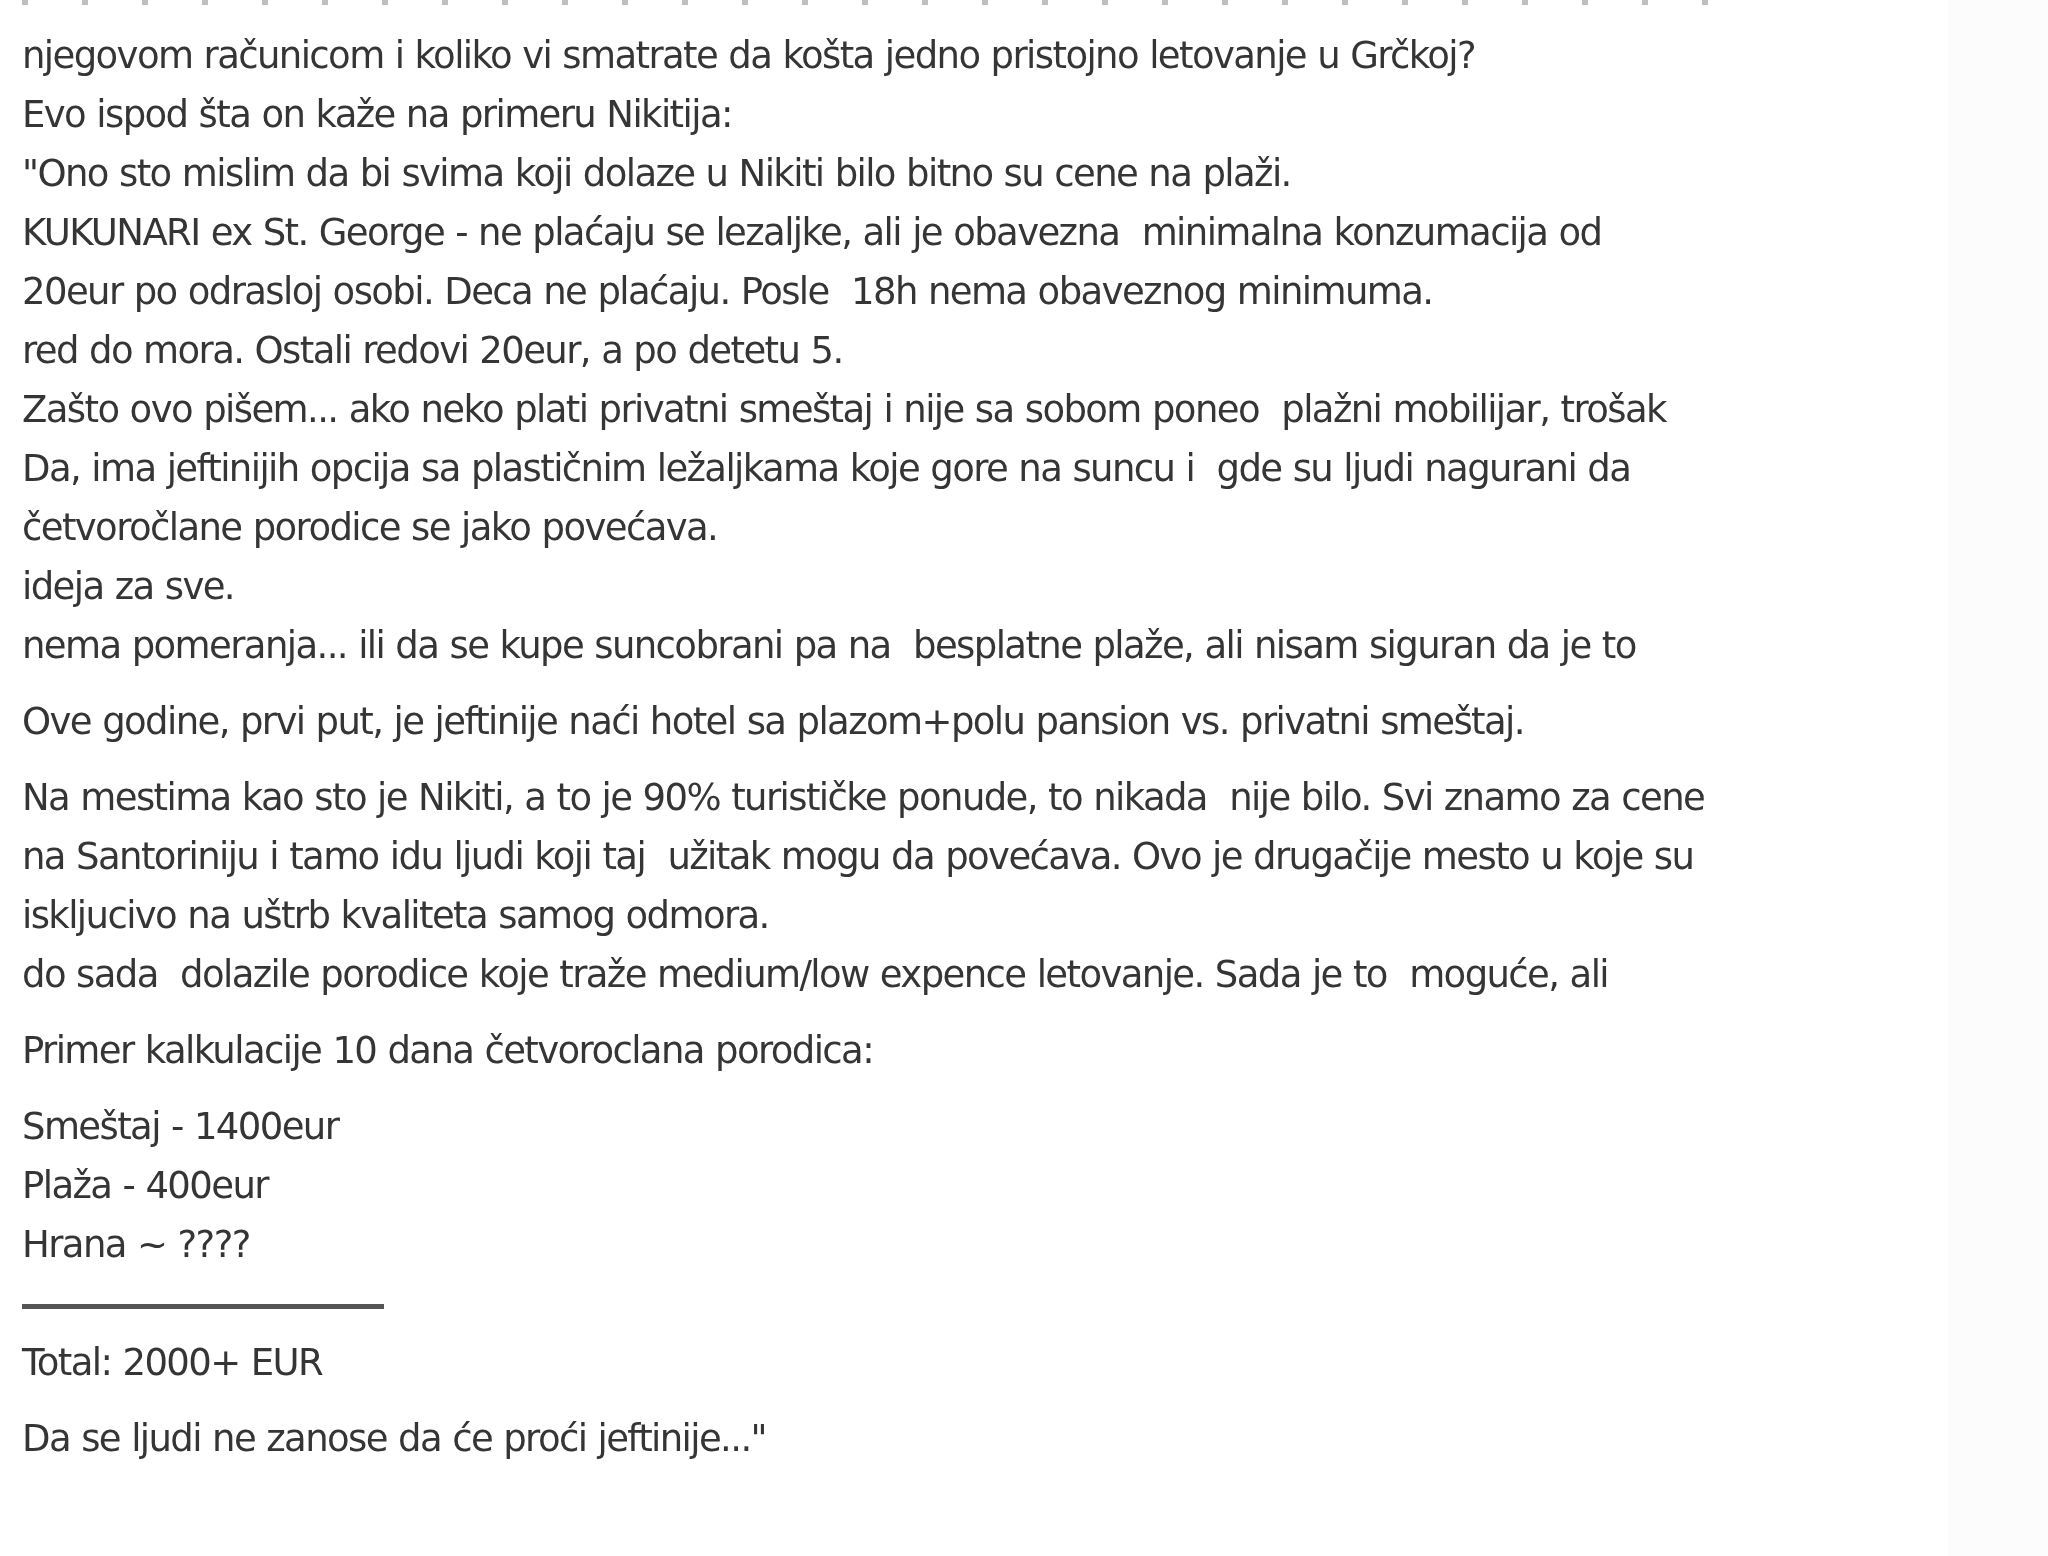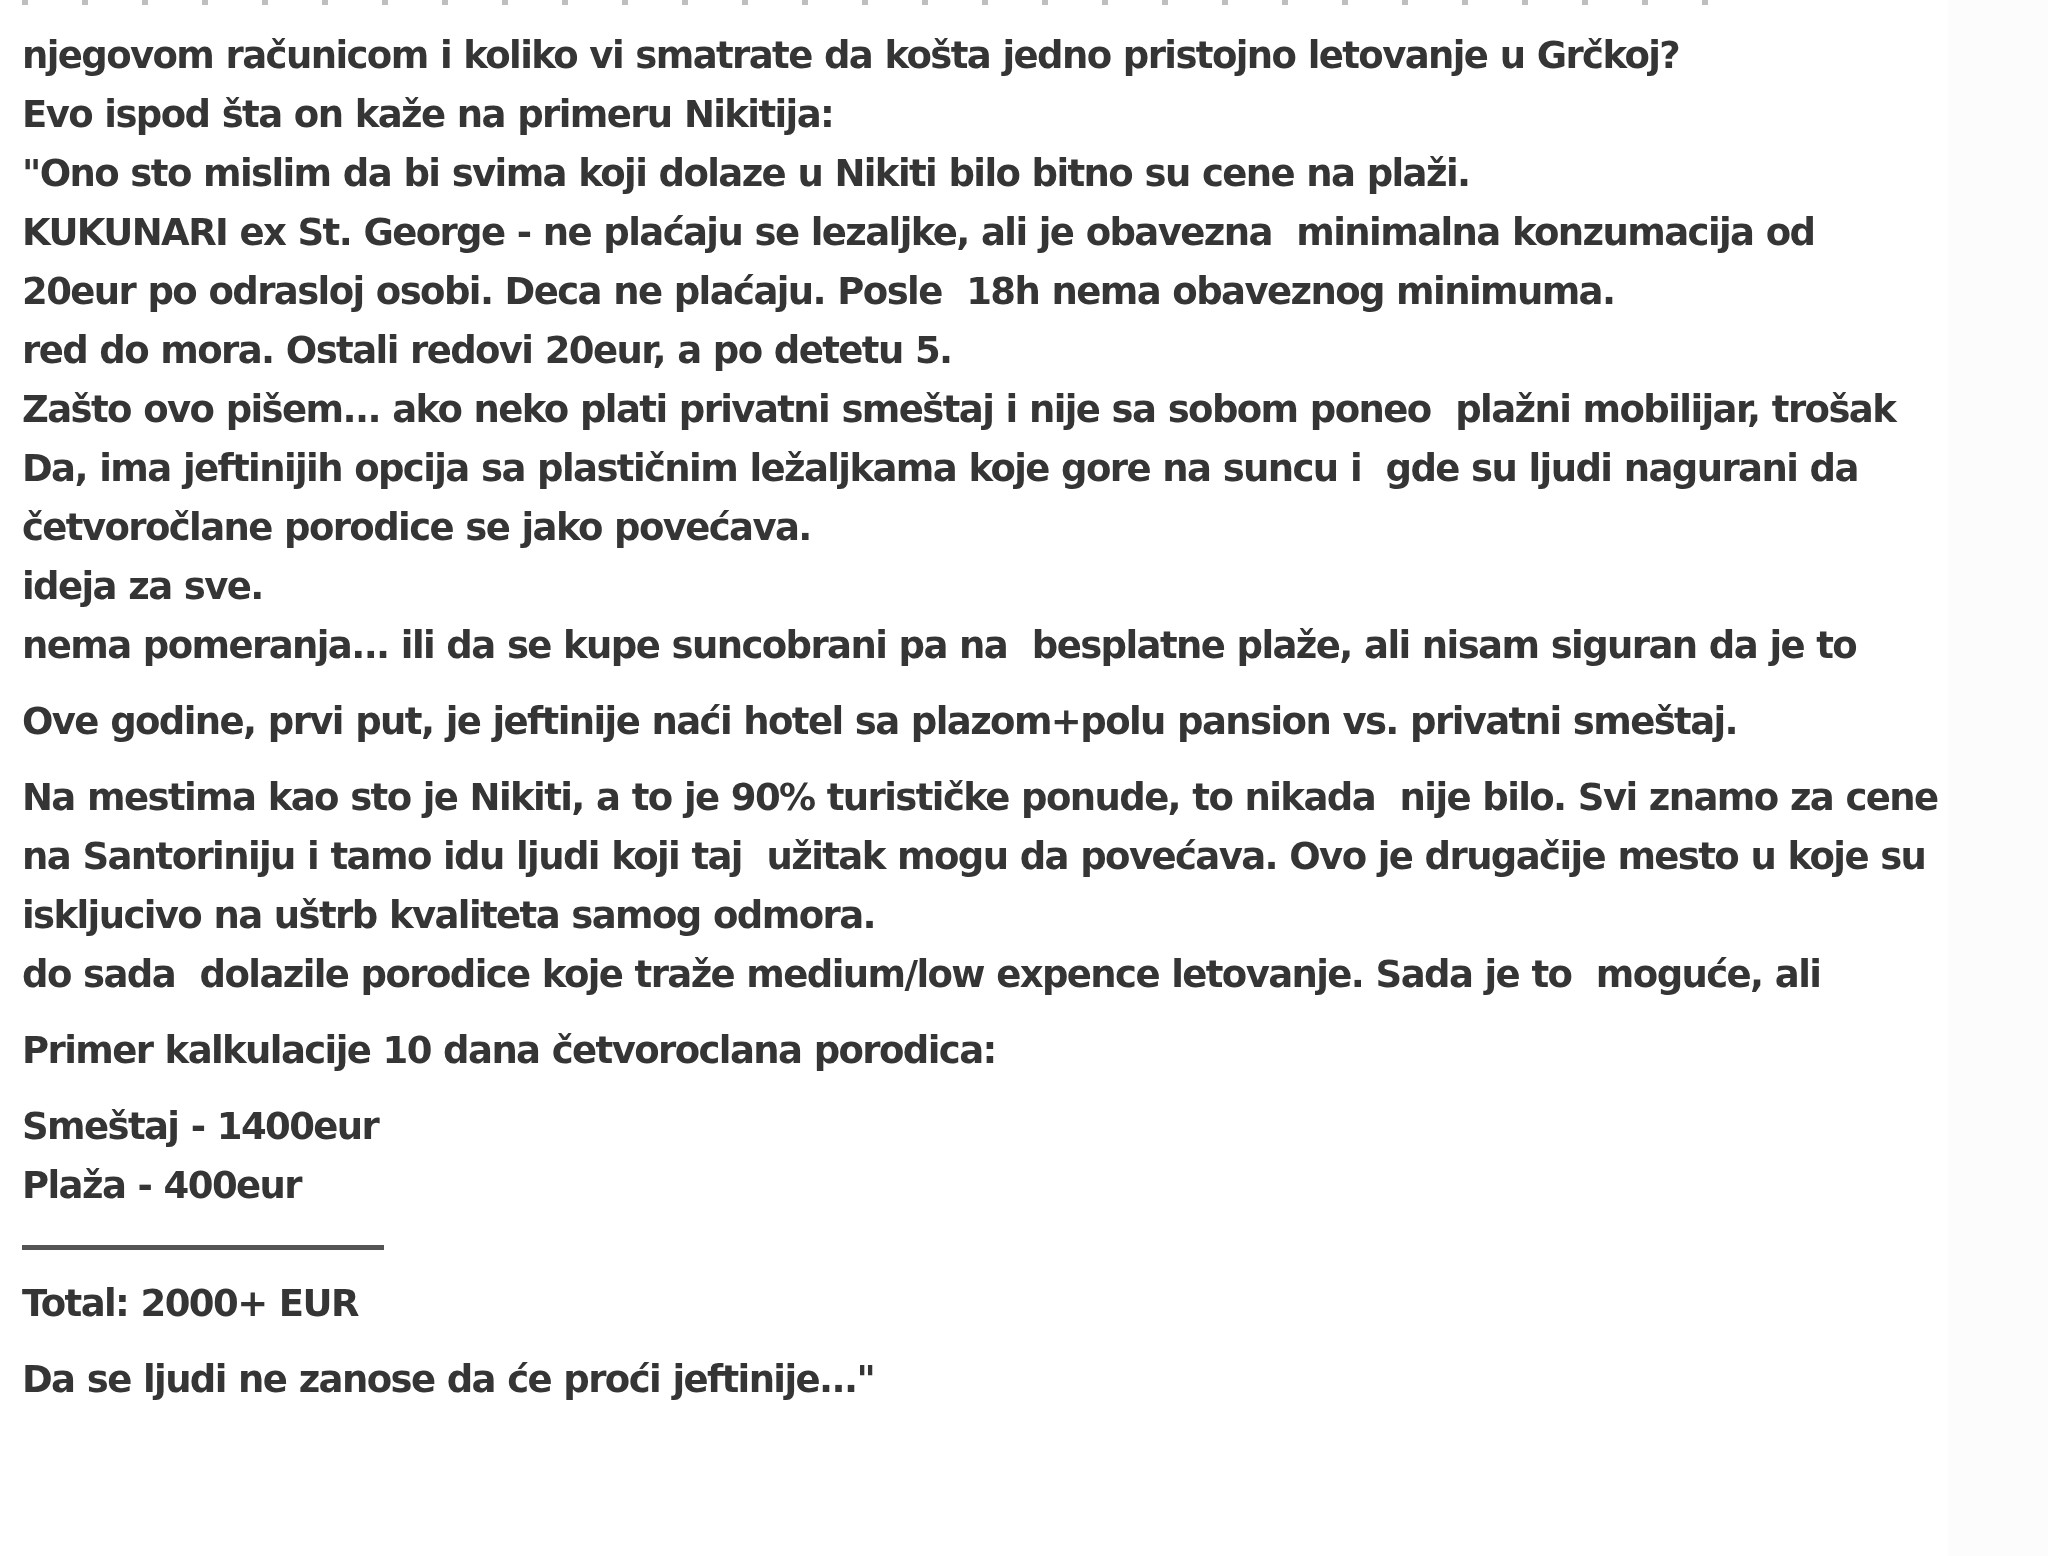--- a/index.html
+++ b/index.html
@@ -9,21 +9,20 @@
       height: 1556px;
       overflow: hidden;
       background: #ffffff;
     }
     .page {
       position: relative;
       width: 2048px;
       height: 1556px;
       background: #ffffff;
       overflow: hidden;
-      font-weight: bold;
     }
     .right-strip {
       position: absolute;
       top: 0;
       right: 0;
       width: 100px;
       height: 1556px;
       background: #fcfcfc;
     }
     .post {
@@ -108,20 +107,21 @@
 
     <div class="para-gap"></div>
 
     <div class="line">Primer kalkulacije 10 dana četvoroclana porodica:</div>
 
     <div class="para-gap"></div>
 
     <div>
       <div class="line">Smeštaj - 1400eur</div>
       <div class="line">Plaža - 400eur</div>
+      <div class="line">Hrana ~ ????</div>
     </div>
 
     <div class="divider">
       <div class="rule"></div>
     </div>
 
     <div class="line">Total: 2000+ EUR</div>
 
     <div class="para-gap"></div>
 

